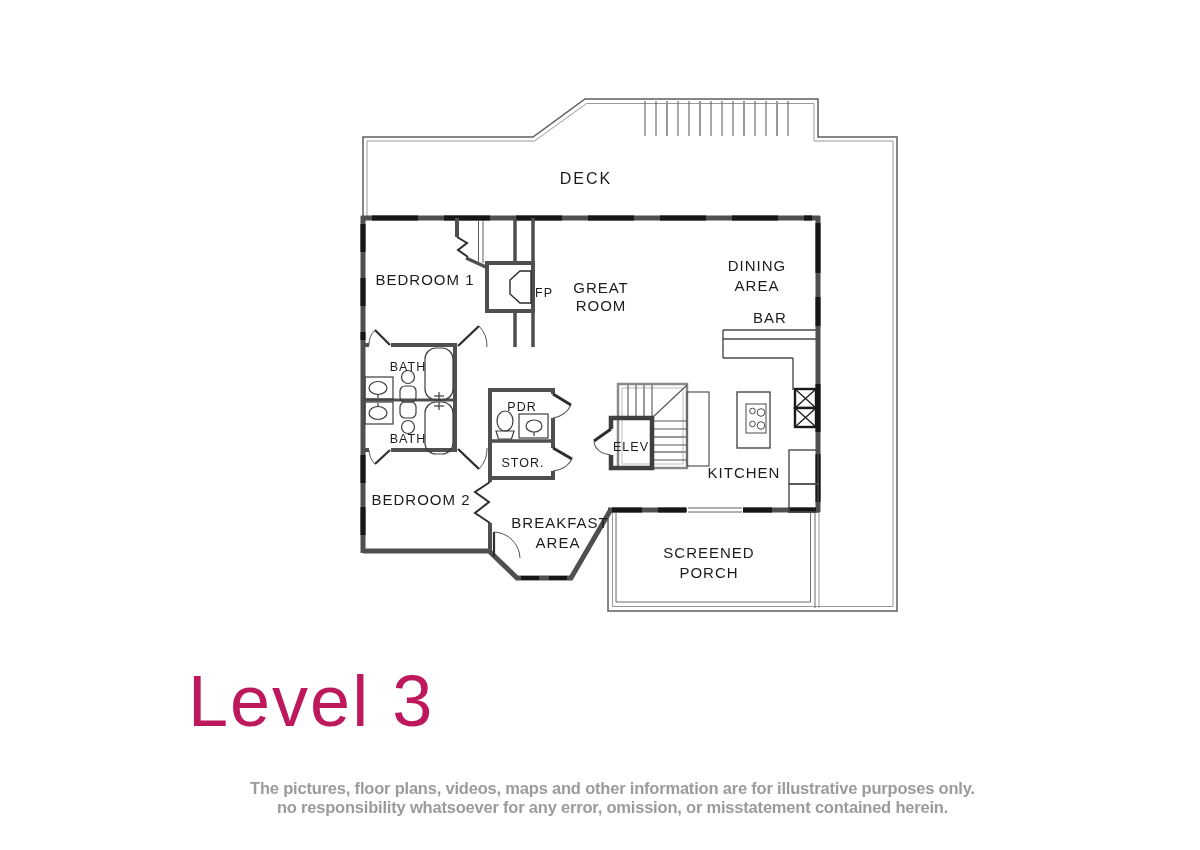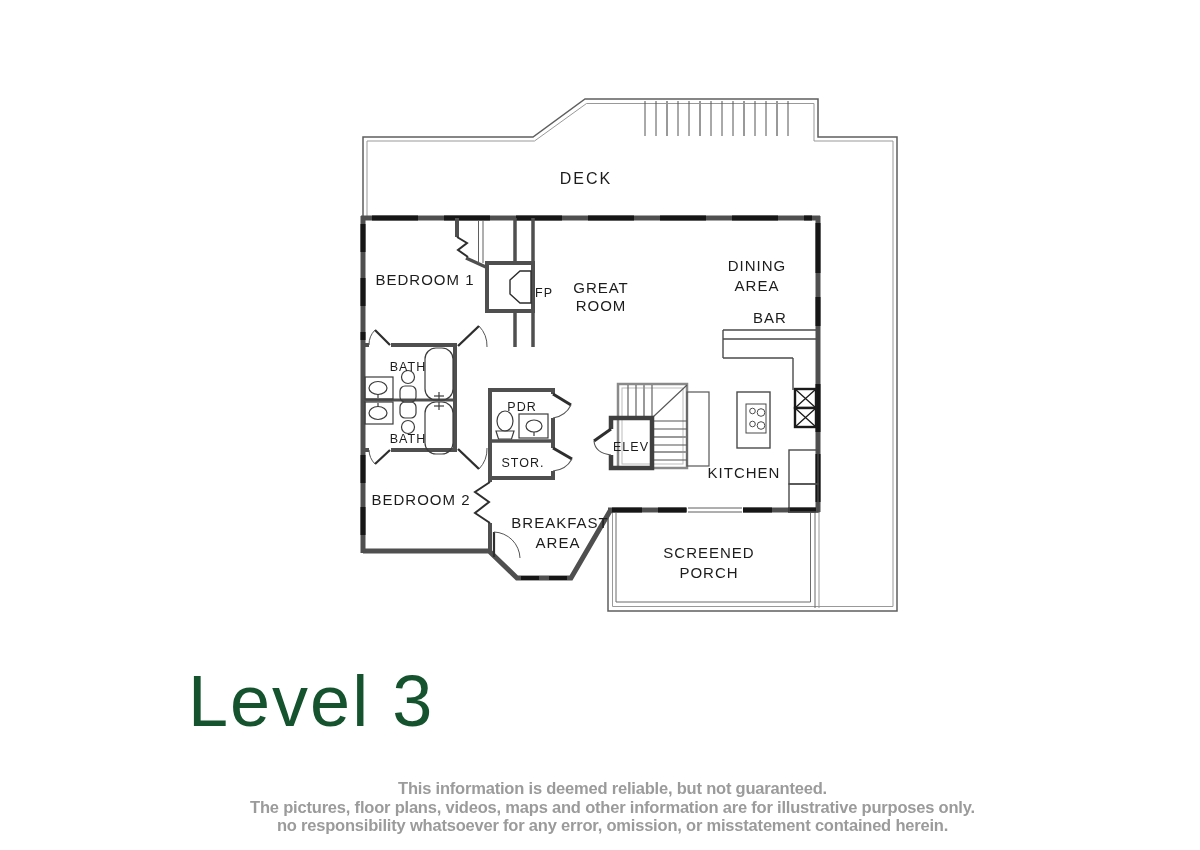--- a/index.html
+++ b/index.html
@@ -10,21 +10,21 @@
   svg{position:absolute;left:0;top:0;}
   svg text{
     font-family:"Liberation Sans",sans-serif;
     fill:#1c1c1c;letter-spacing:1px;
   }
   .room-label{font-size:15px;}
   .small-label{font-size:12.5px;}
   .deck-label{font-size:16px;letter-spacing:2px;}
   .level-title{
     position:absolute;left:188px;top:660px;
-    font-size:72px;letter-spacing:2px;color:#14532d;font-weight:400;
+    font-size:72px;letter-spacing:2px;color:#be185d;font-weight:400;
   }
   .disclaimer{
     position:absolute;left:160px;top:779px;width:905px;
     text-align:center;color:#9b9b9b;font-weight:bold;
     font-size:16.5px;line-height:18.6px;letter-spacing:-0.2px;
   }
   .disclaimer div{white-space:nowrap;}
 </style>
 </head>
 <body>
@@ -254,18 +254,17 @@
     <text class="room-label" x="560" y="528">BREAKFAST</text>
     <text class="room-label" x="558" y="548">AREA</text>
     <text class="room-label" x="709" y="558">SCREENED</text>
     <text class="room-label" x="709" y="578">PORCH</text>
   </g>
 </svg>
 
   <div class="level-title">Level 3</div>
 
   <div class="disclaimer">
-    <div>This information is deemed reliable, but not guaranteed.</div>
     <div>The pictures, floor plans, videos, maps and other information are for illustrative purposes only.</div>
     <div>no responsibility whatsoever for any error, omission, or misstatement contained herein.</div>
   </div>
 
 </div>
 
 </body></html>

